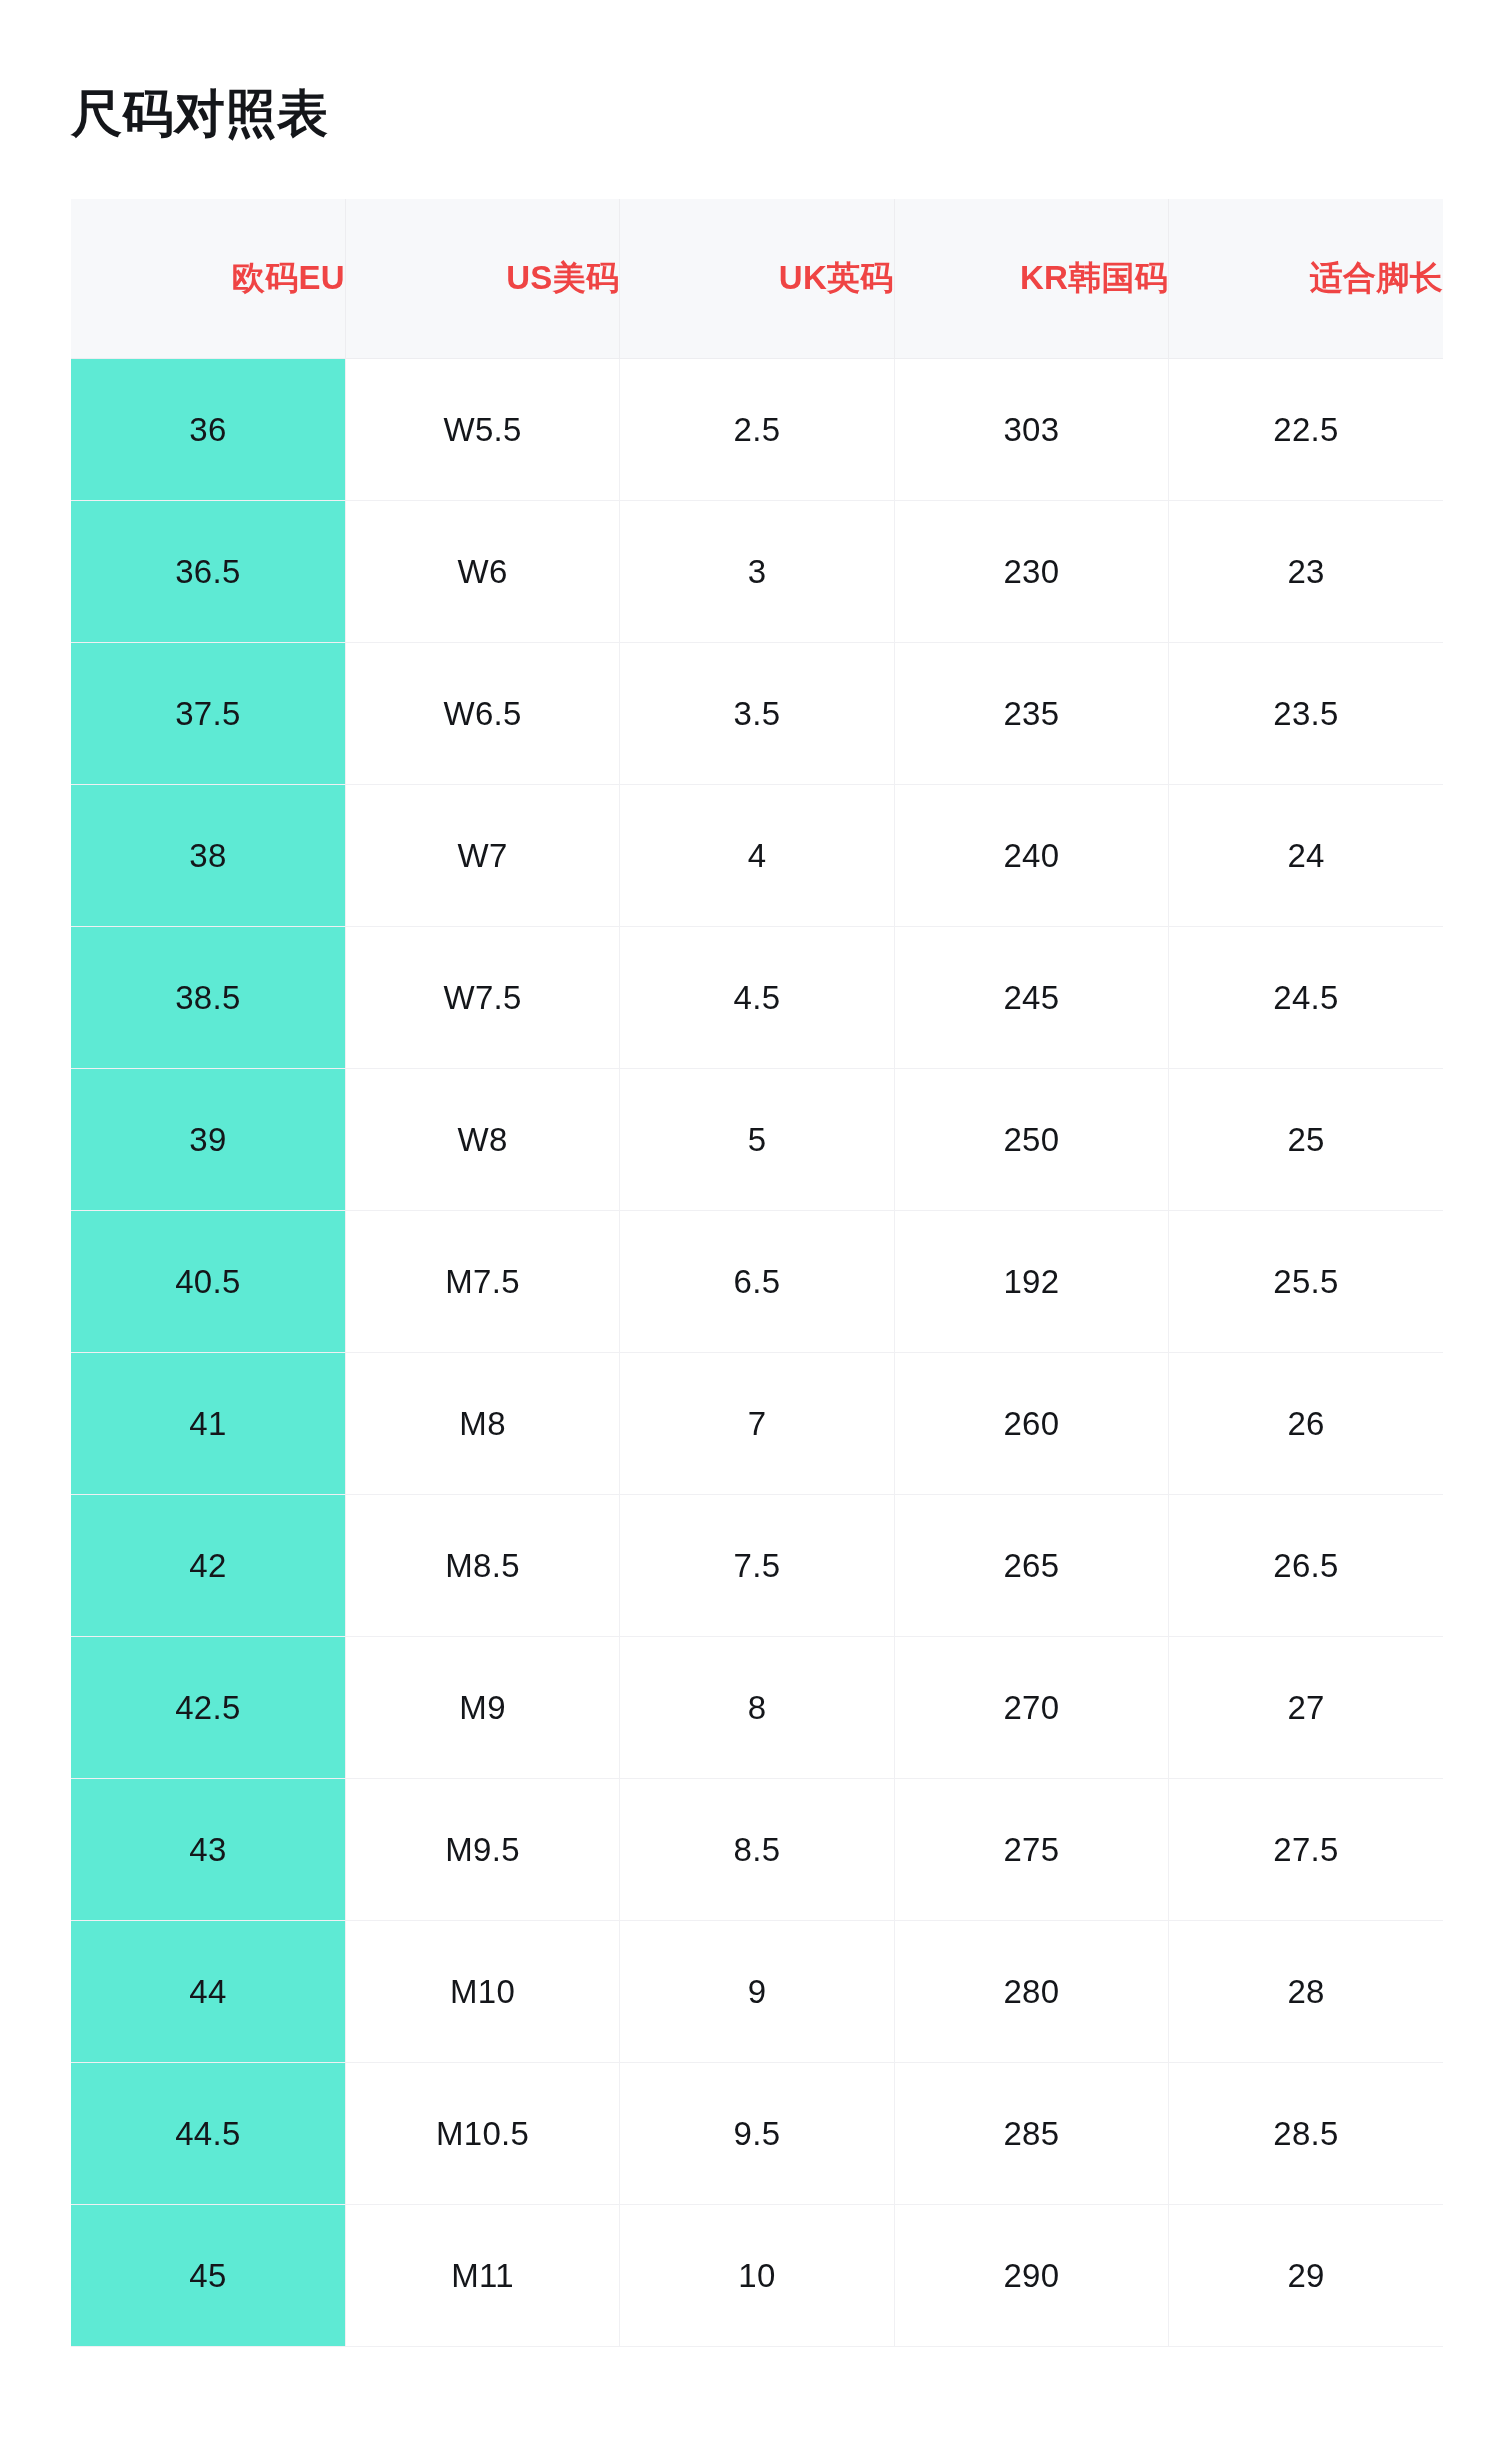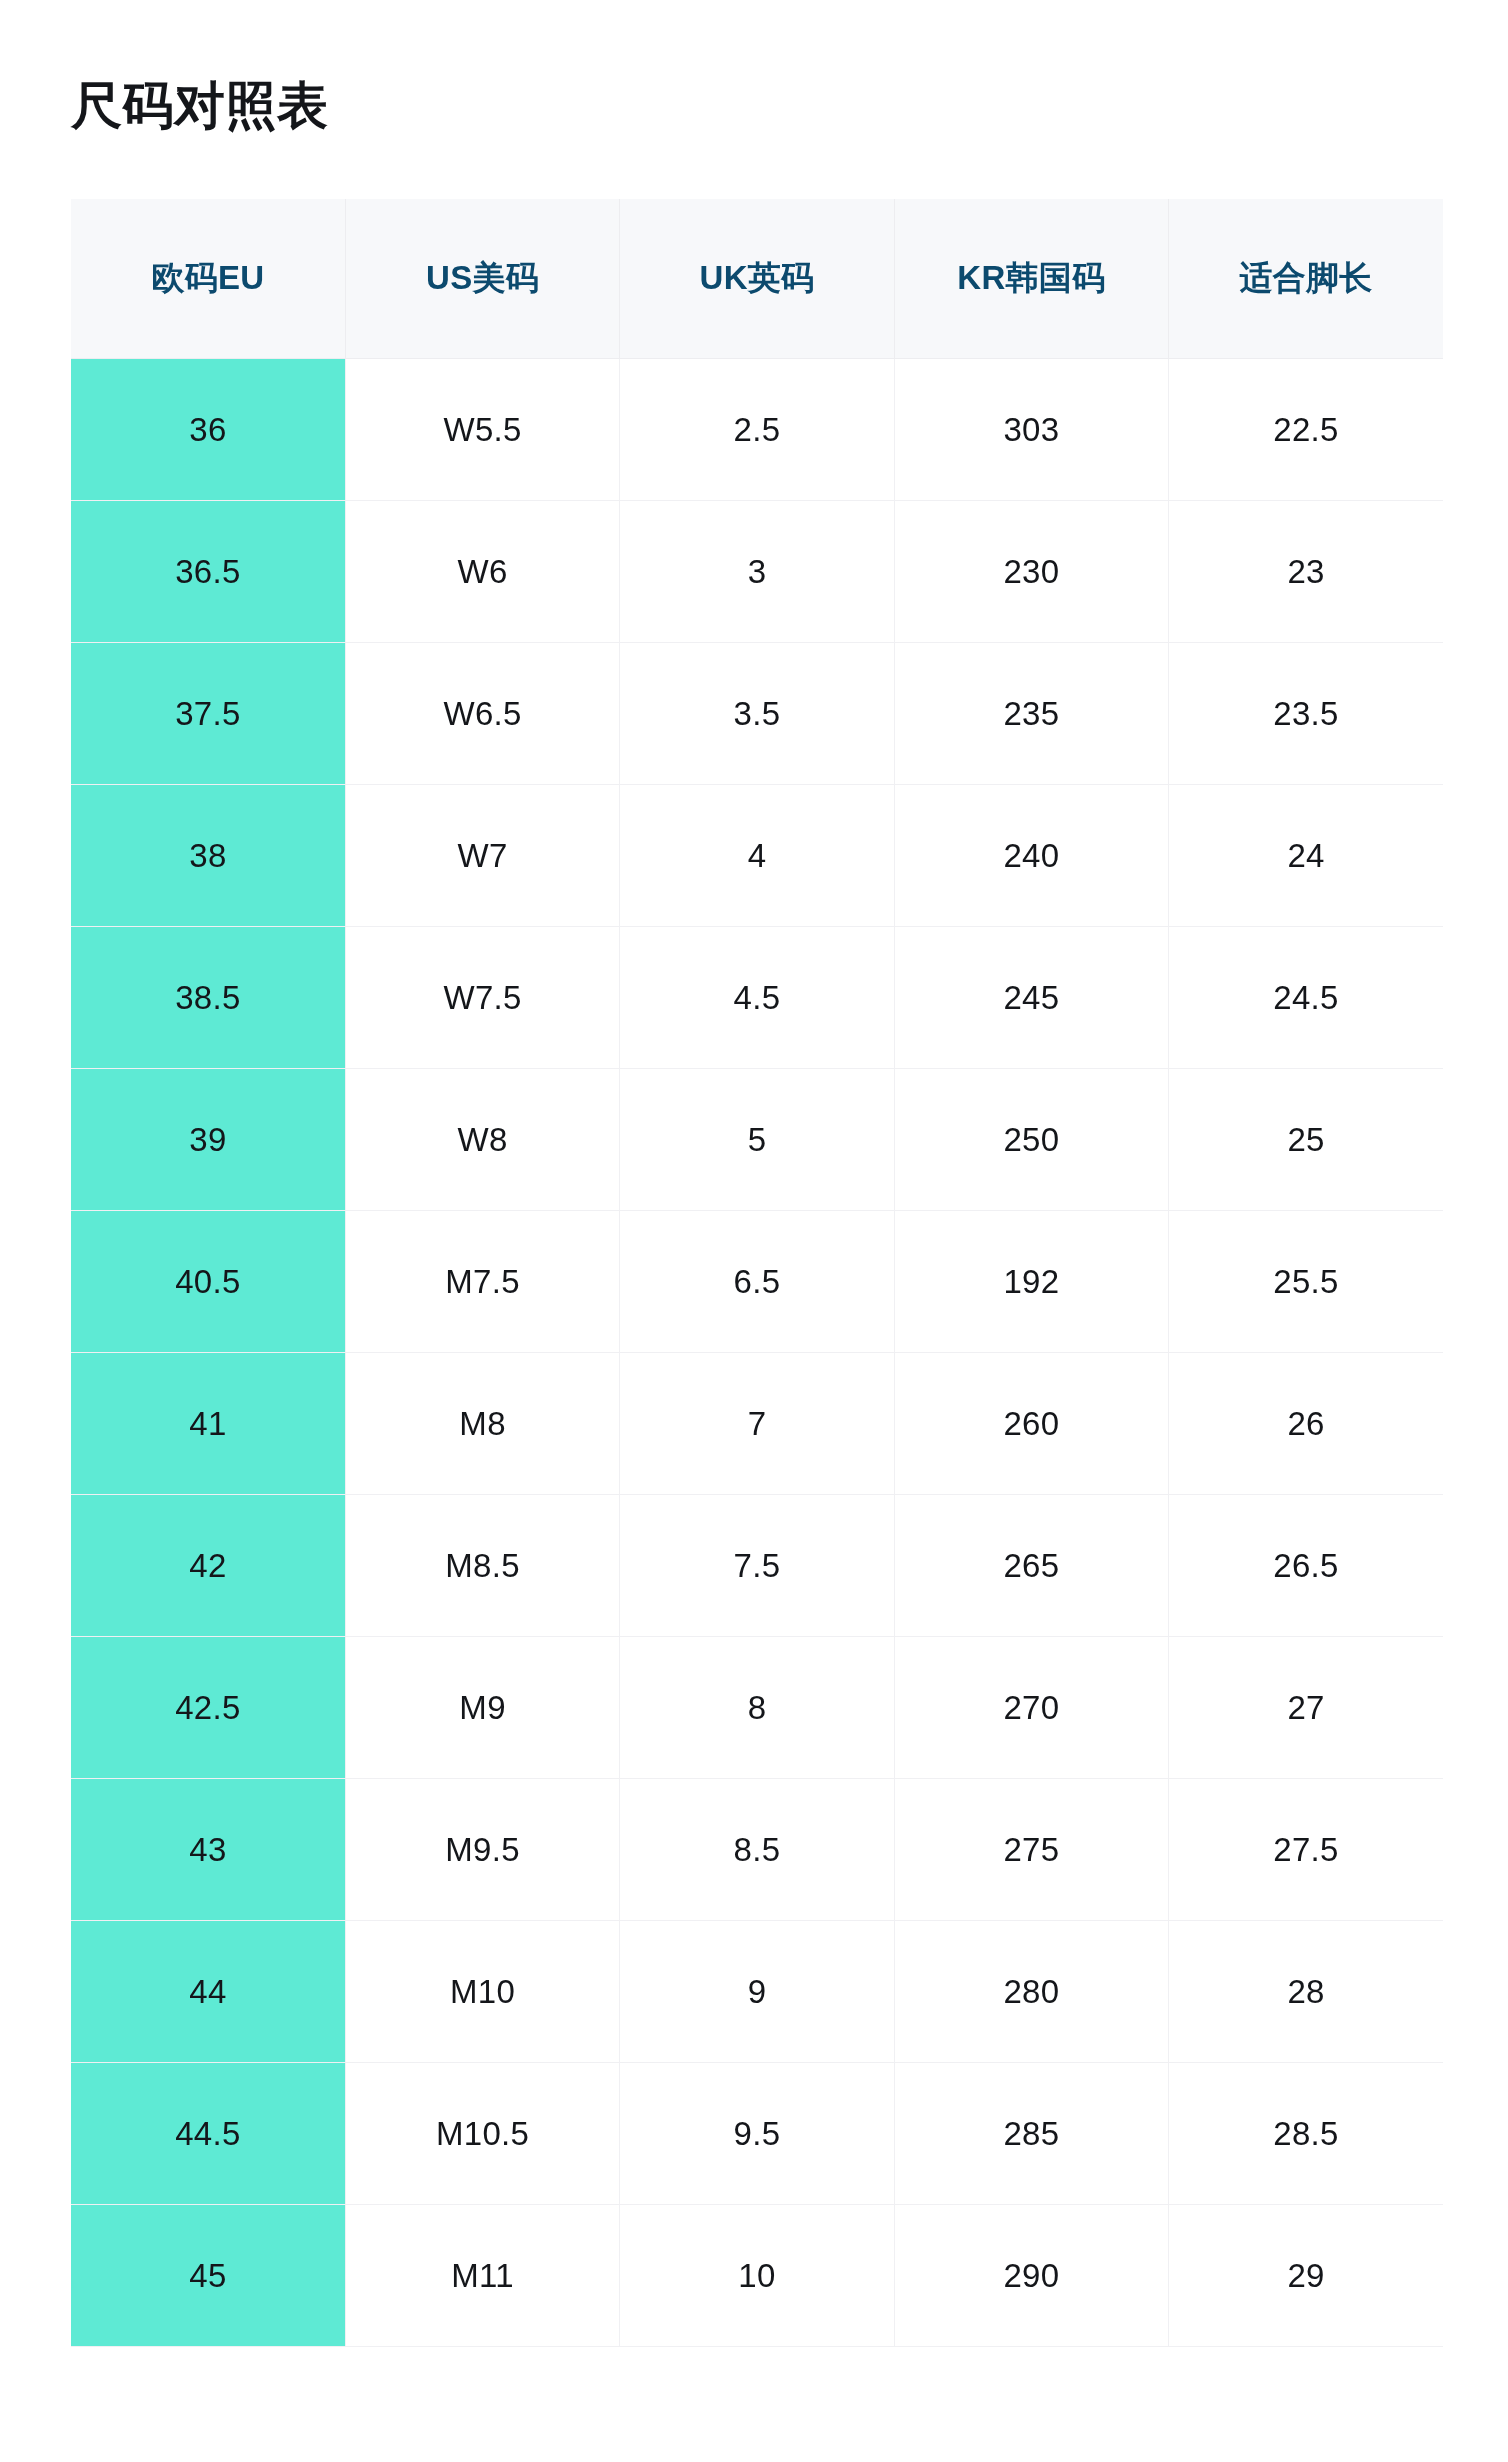--- a/index.html
+++ b/index.html
@@ -20,21 +20,21 @@
     width: 1509px;
     height: 2462px;
     background: #ffffff;
     box-sizing: border-box;
   }
 
   
   .page-title {
     position: absolute;
     left: 71px;
-    top: 74px;
+    top: 82px;
     font-size: 51px;
     line-height: 1.25;
     font-weight: 700;
     color: #14161a;
     letter-spacing: 0.5px;
     white-space: nowrap;
   }
 
   
   .size-table-wrap {
@@ -49,24 +49,24 @@
     border-collapse: collapse;
     table-layout: fixed;
     background: #ffffff;
   }
 
   table.size-table col { width: 274px; }
 
   table.size-table thead th {
     height: 159px;
     background: #f7f8fa;
-    color: #0c4a6e;
+    color: #ef4444;
     font-size: 33px;
     font-weight: 700;
-    text-align: center;
+    text-align: right;
     vertical-align: middle;
     border-right: 1.6px solid #ededf0;
     border-bottom: 1.6px solid #ededf0;
     padding: 0;
     letter-spacing: 0.3px;
   }
   table.size-table thead th:last-child { border-right: none; }
 
   table.size-table tbody td {
     height: 141px;

